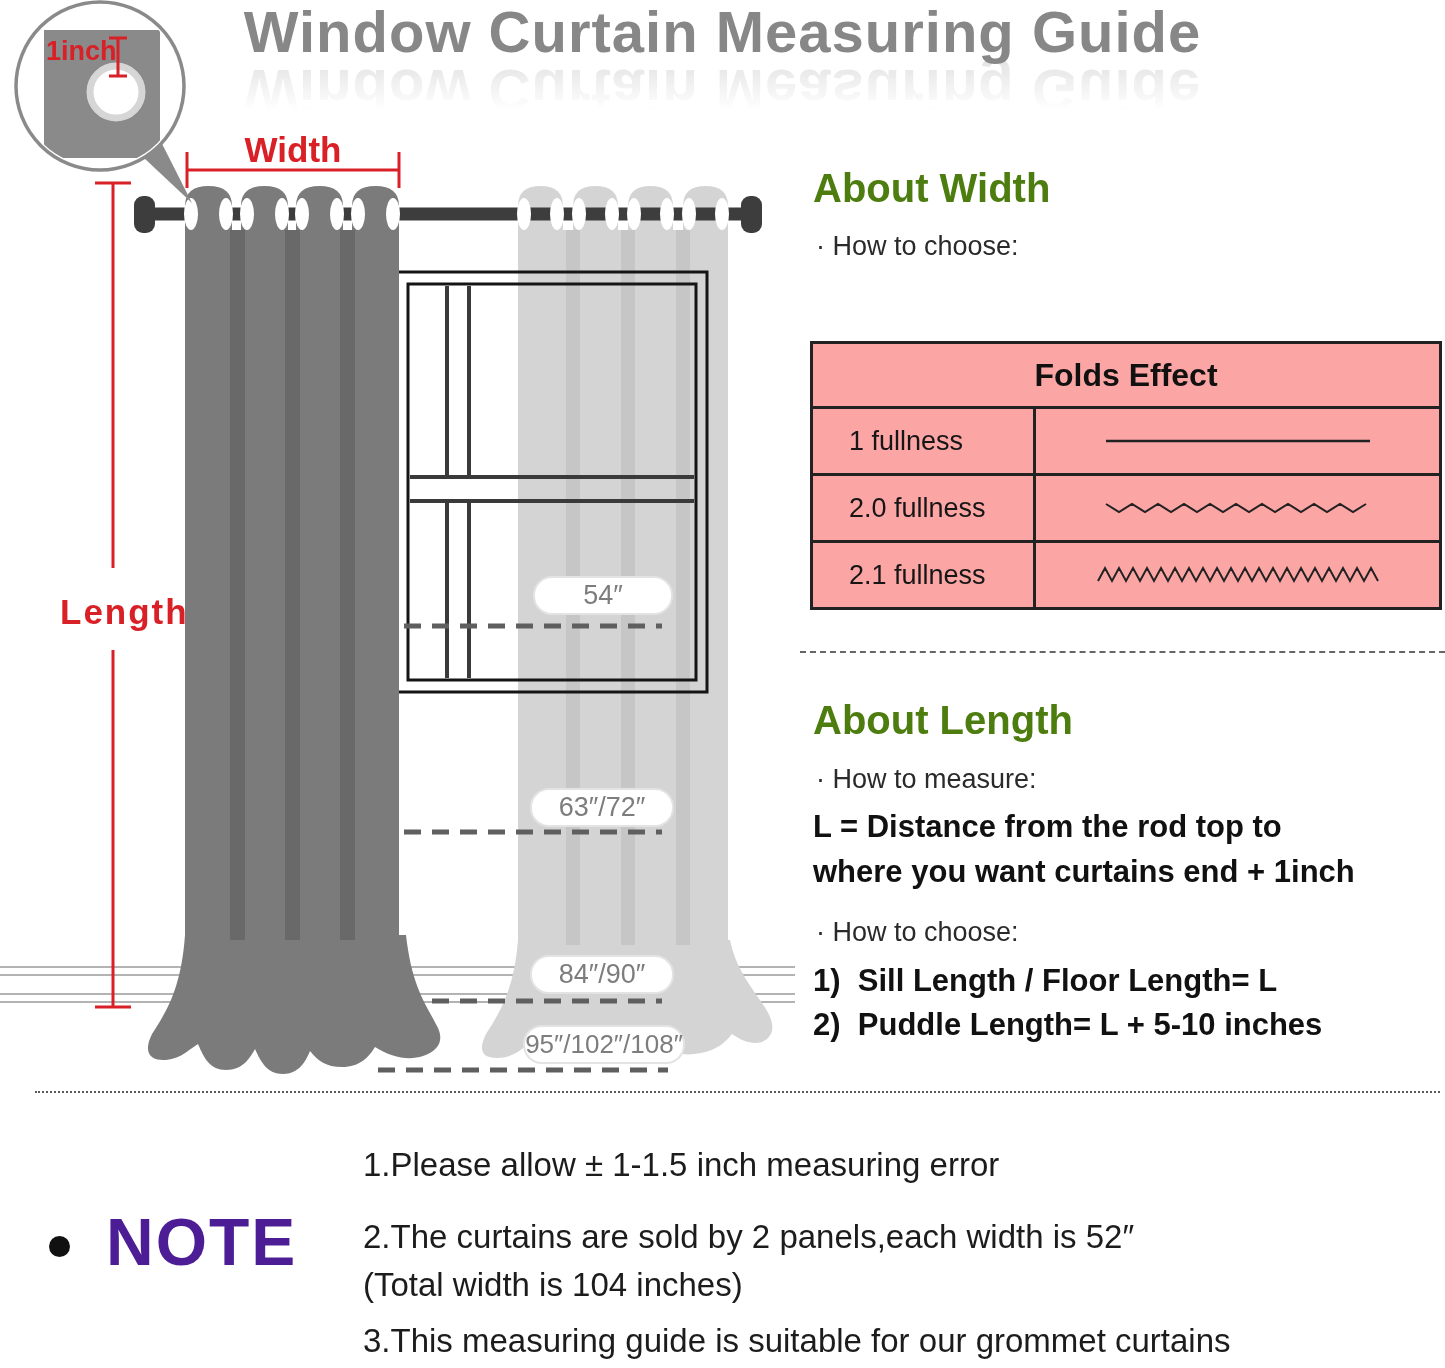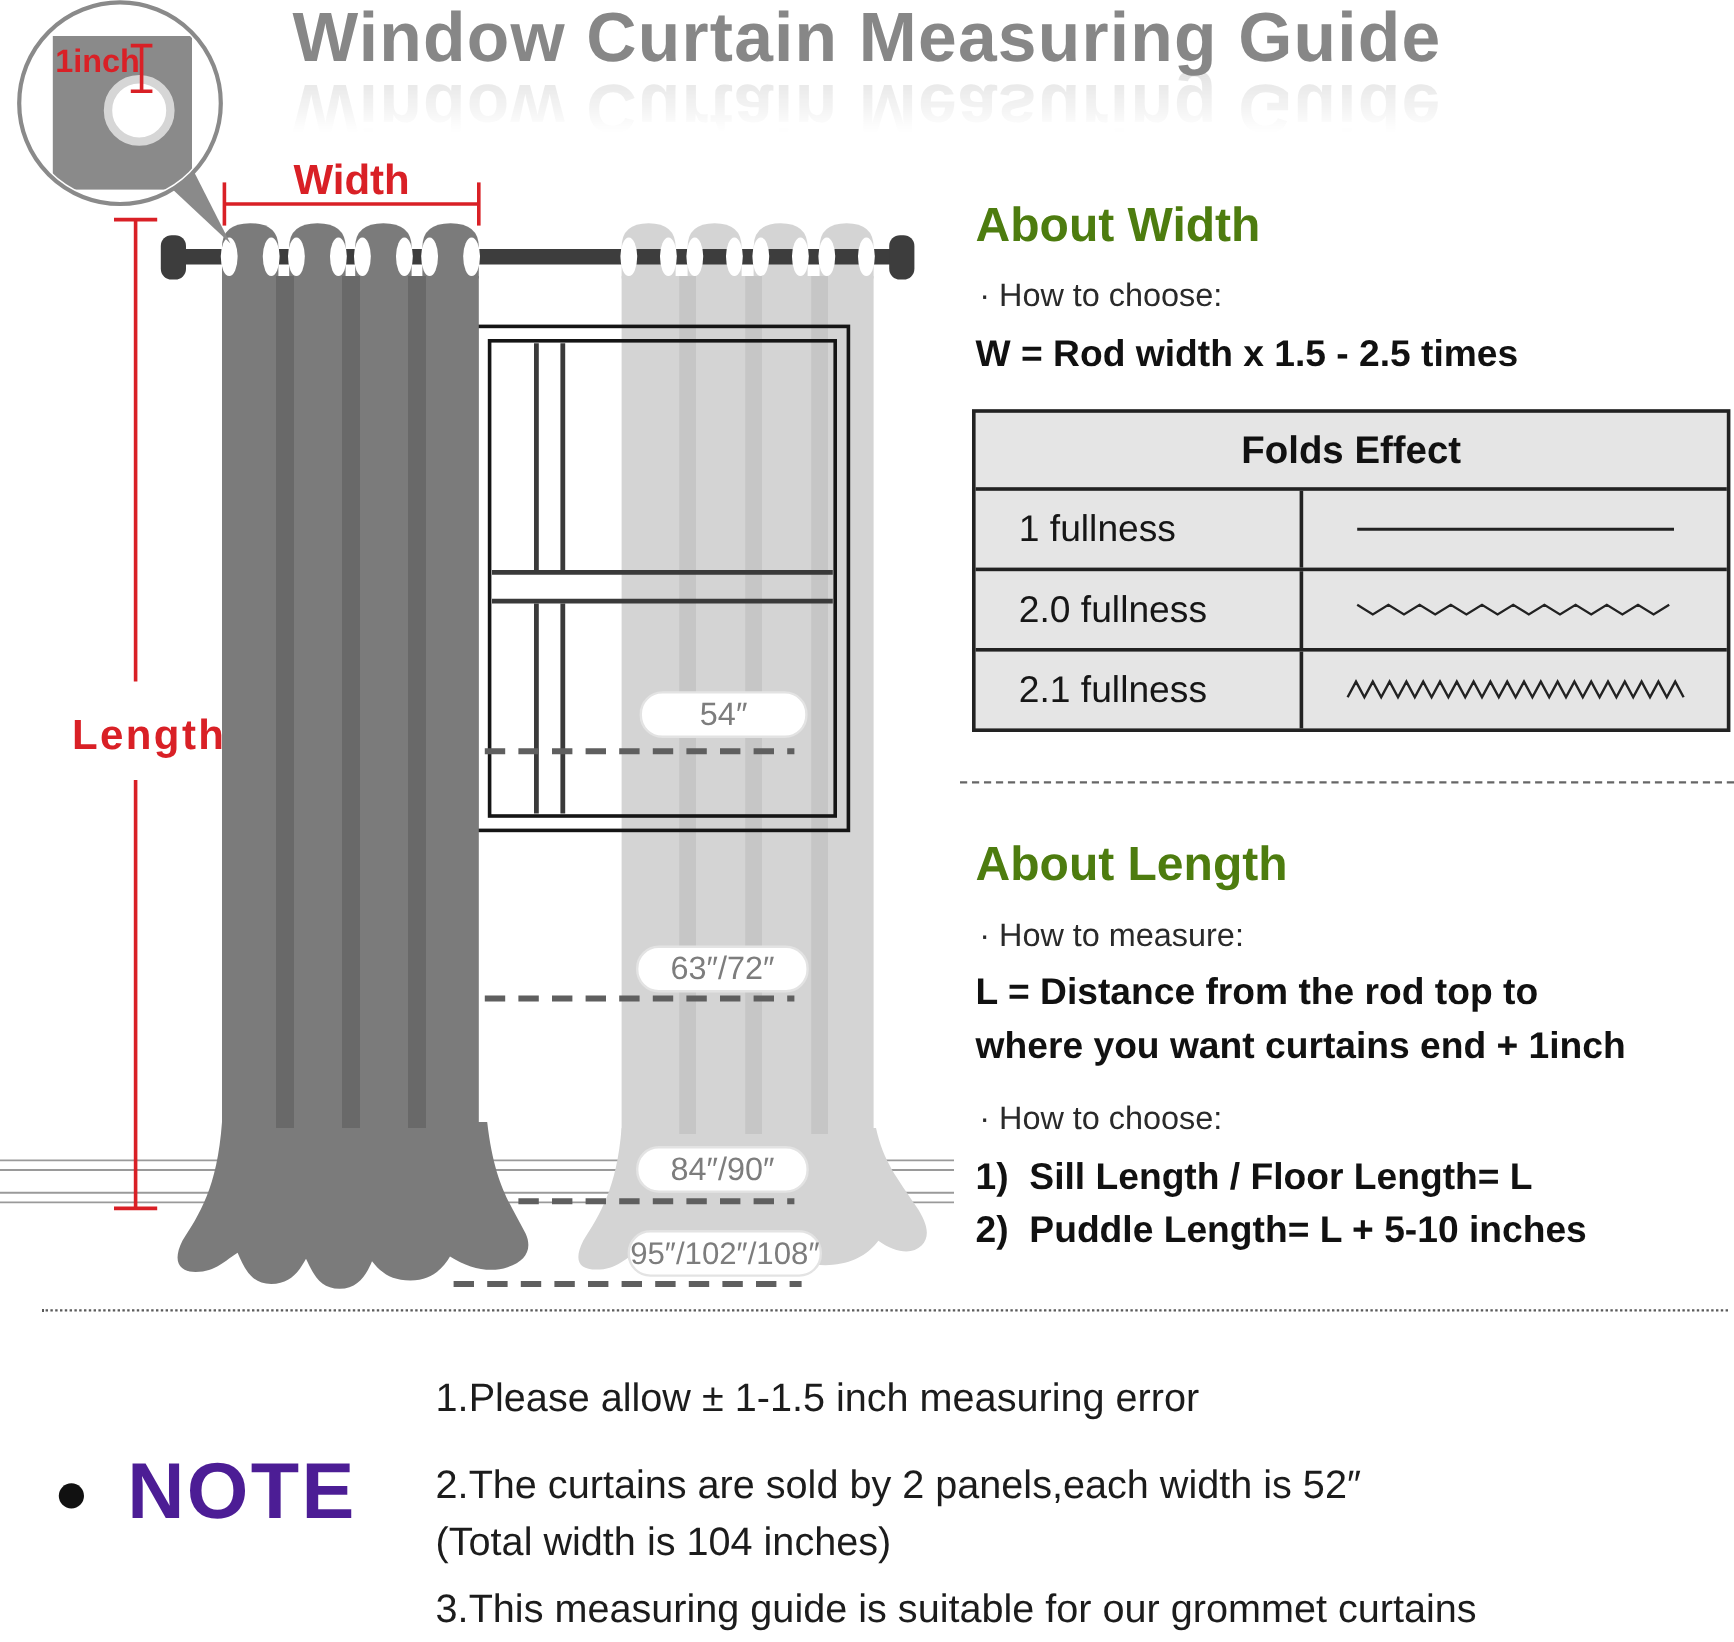--- a/index.html
+++ b/index.html
@@ -18,27 +18,27 @@
     font-size:58px;font-weight:700;color:#878787;letter-spacing:1px;line-height:64px;
     transform:scaleY(-1);opacity:.22;
     -webkit-mask-image:linear-gradient(to bottom,transparent 18%,#000 95%);
             mask-image:linear-gradient(to bottom,transparent 18%,#000 95%);
   }
   
   .h2{font-size:40px;font-weight:700;color:#4d7c0f;line-height:1.1;}
   .bullet-line{font-size:27px;font-weight:400;color:#2a2a2a;}
   .formula{font-size:31px;font-weight:600;color:#111;white-space:pre;}
   
-  .folds-table{left:810px;top:341px;width:626px;border:3px solid #222;background:#e5e5e5;}
+  .folds-table{left:810px;top:341px;width:626px;border:3px solid #222;background:#fca5a5;}
   .folds-header{height:62px;display:flex;align-items:center;justify-content:center;
     font-size:32px;font-weight:600;color:#111;border-bottom:3px solid #222;}
   .folds-row{display:flex;height:64px;}
   .folds-row + .folds-row{border-top:3px solid #222;}
-  .folds-label{width:273px;border-right:3px solid #222;display:flex;align-items:center;
-    padding-left:36px;font-size:31px;color:#161616;box-sizing:border-box;}
+  .folds-label{width:223px;border-right:3px solid #222;display:flex;align-items:center;
+    padding-left:36px;font-size:27px;color:#161616;box-sizing:border-box;}
   .folds-symbol{flex:1;display:flex;align-items:center;justify-content:center;}
   .sep-dashed{left:800px;top:651px;width:645px;border-top:2px dashed #666;}
   .sep-dotted{left:35px;top:1091px;width:1405px;border-top:2px dotted #5a5a5a;}
   
   .note-bullet{left:49px;top:1236px;width:21px;height:21px;border-radius:50%;background:#111;}
   .note-label{left:106px;top:1204px;font-size:66px;font-weight:700;color:#4c1d95;letter-spacing:2px;}
   .note-item{left:363px;font-size:33px;font-weight:400;color:#1c1c1c;white-space:pre;}
   svg text{font-family:"Liberation Sans","DejaVu Sans",sans-serif;}
 </style>
 </head>
@@ -186,21 +186,20 @@
           <line x1="118" y1="38" x2="118" y2="76"></line>
           <line x1="109" y1="38" x2="127" y2="38"></line>
           <line x1="109" y1="76" x2="127" y2="76"></line>
         </g>
       </g>
     </g>
   </svg>
 
   <div class="abs h2" style="left:813px;top:166px">About Width</div>
   <div class="abs bullet-line" style="left:816px;top:231px">· How to choose:</div>
-  <div class="abs formula" style="left:813px;top:277px">W = Rod width x 1.5 - 2.5 times</div>
 
   <div class="abs folds-table">
     <div class="folds-header">Folds Effect</div>
     <div class="folds-row">
       <div class="folds-label">1 fullness</div>
       <div class="folds-symbol">
         <svg width="280" height="18" viewBox="0 0 280 18">
             <line x1="8" y1="9" x2="272" y2="9" stroke="#222" stroke-width="2.5"></line>
           </svg>
       </div>

